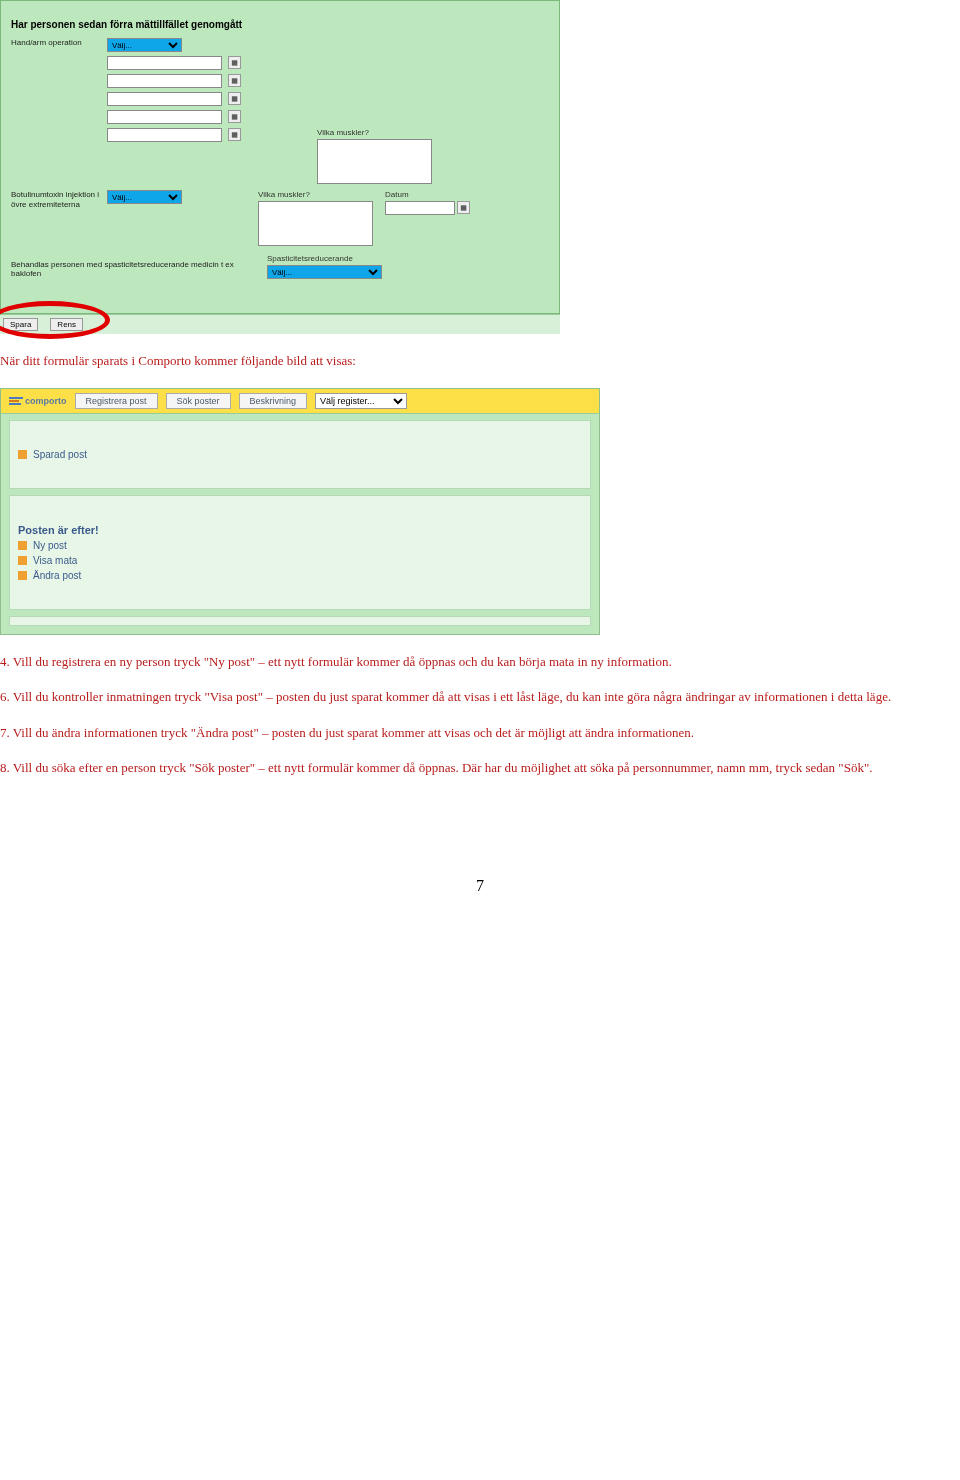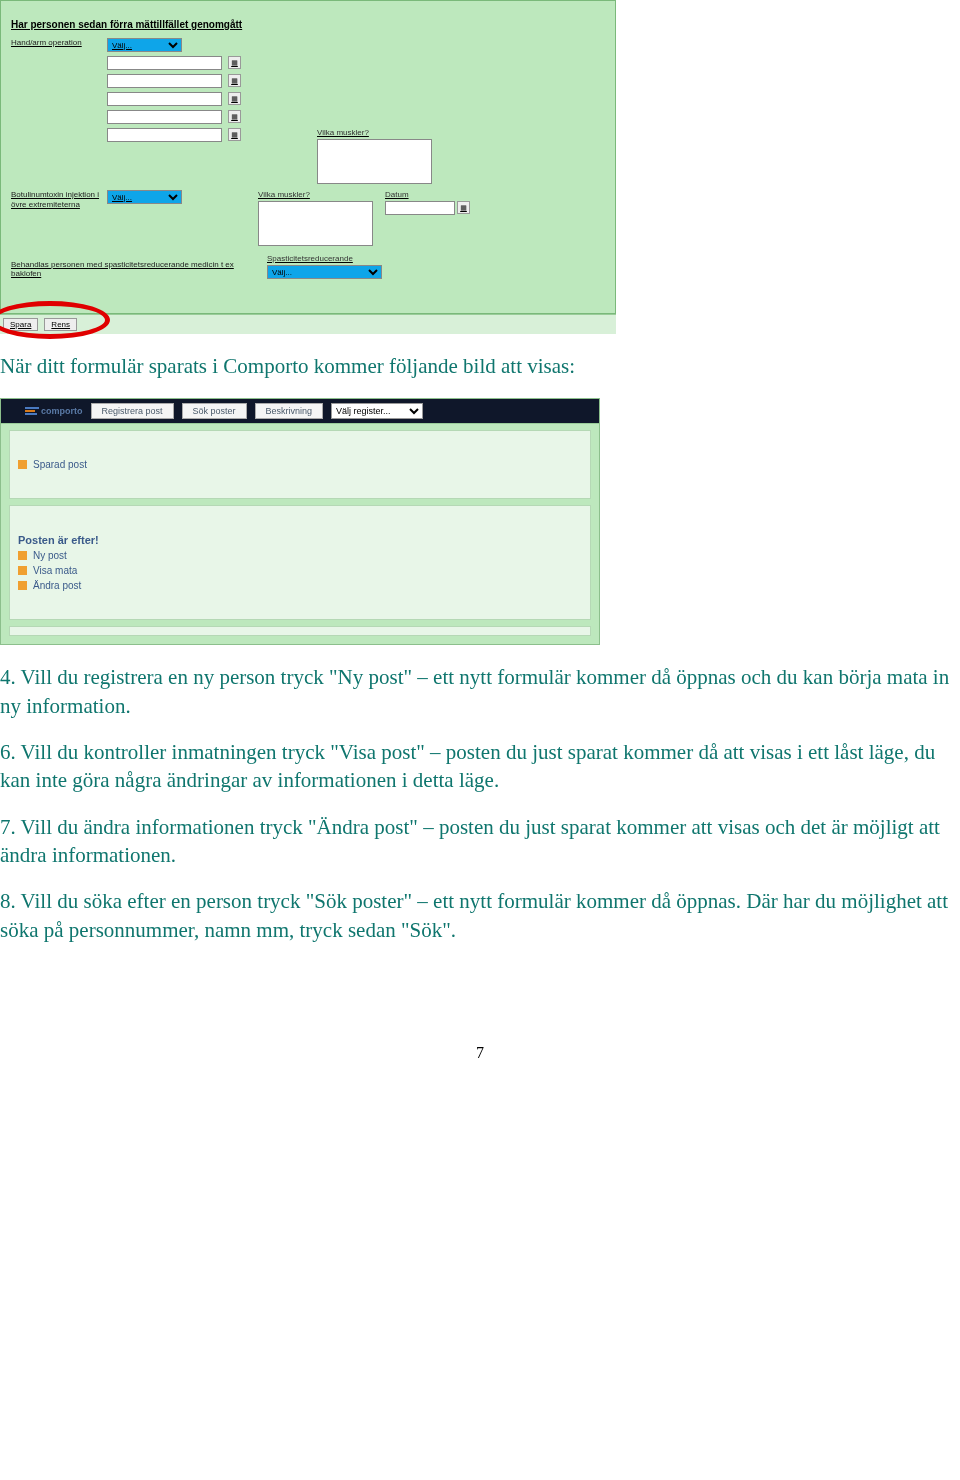--- a/index.html
+++ b/index.html
@@ -5,23 +5,22 @@
   * { box-sizing: border-box; margin: 0; padding: 0; }
   body {
     font-family: Arial, Helvetica, sans-serif;
     background: #fff;
     width: 960px;
     margin: 0 auto;
     font-size: 14px;
   }
   
   .shot1 {
-    width: 616px;
+    width: 560px;
     position: relative;
-    text-decoration: underline;
   }
   .form-panel {
     background: #bde8bd;
     border: 1px solid #7ab97a;
     padding: 6px 10px 30px 10px;
     position: relative;
     font-size: 9px;
     color: #222;
   }
   .form-title {
@@ -74,21 +73,21 @@
   .muscles-text {
     width: 115px;
     height: 45px;
     background: #fff;
     border: 1px solid #888;
     font-size: 8px;
     resize: none;
   }
   .btnbar {
     display: flex;
-    gap: 6px;
+    gap: 12px;
     padding: 3px;
     background: #d8f0d8;
     border-top: 1px solid #9c9;
   }
   .btn {
     font-size: 8px;
     padding: 1px 6px;
     background: #eee;
     border: 1px solid #999;
   }
@@ -99,40 +98,40 @@
     width: 120px;
     height: 38px;
     border: 5px solid #e00000;
     border-radius: 50%;
     pointer-events: none;
   }
 
   
   .doc-text {
     font-family: "Times New Roman", Times, serif;
-    font-size: 21px;
+    font-size: 13px;
     line-height: 1.35;
-    color: #0f766e;
+    color: #b91c1c;
     margin: 18px 0;
   }
 
   
   .shot2 {
     width: 600px;
     background: #bde8bd;
     border: 1px solid #8cbf8c;
     font-size: 10px;
     margin: 8px 0 18px 0;
   }
   .shot2-top {
     display: flex;
     align-items: center;
     gap: 8px;
-    padding: 4px 24px;
-    background: #0f172a;
+    padding: 4px 8px;
+    background: #fde047;
     border-bottom: 1px solid #9c9;
   }
   .logo-bar {
     display: flex;
     align-items: center;
     gap: 2px;
   }
   .bars {
     display: flex;
     flex-direction: column;

